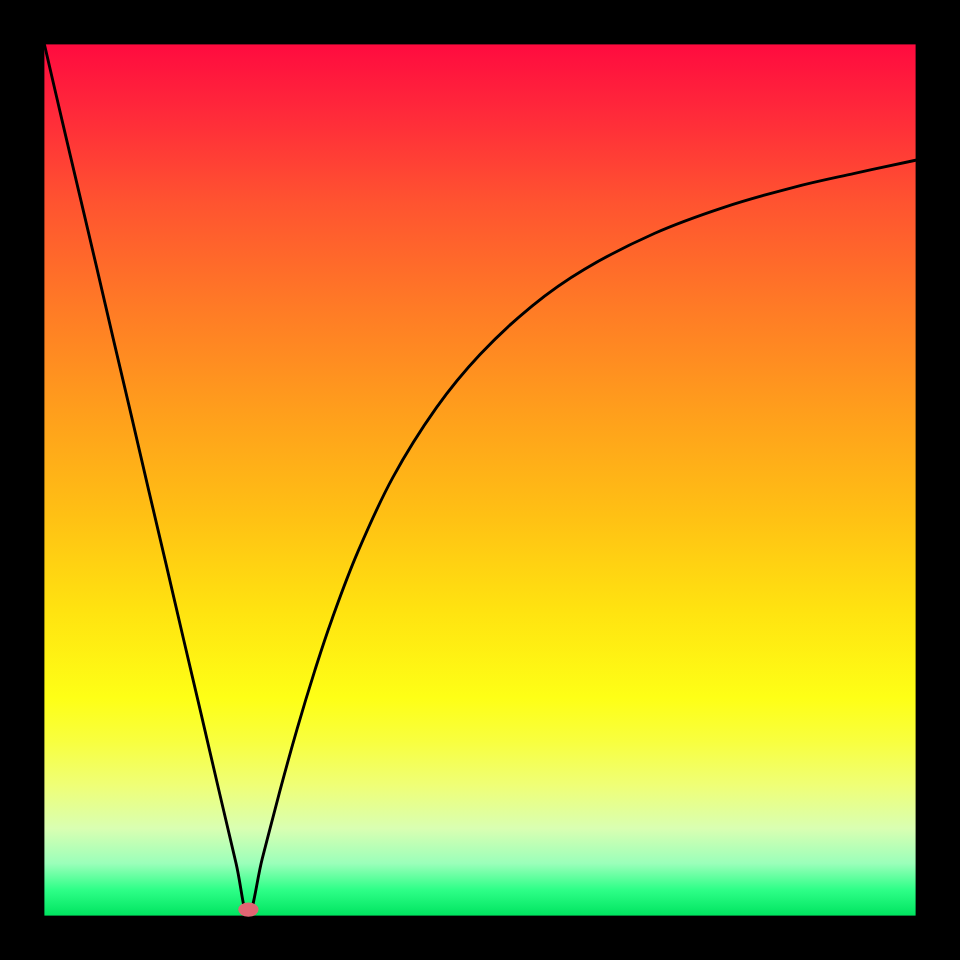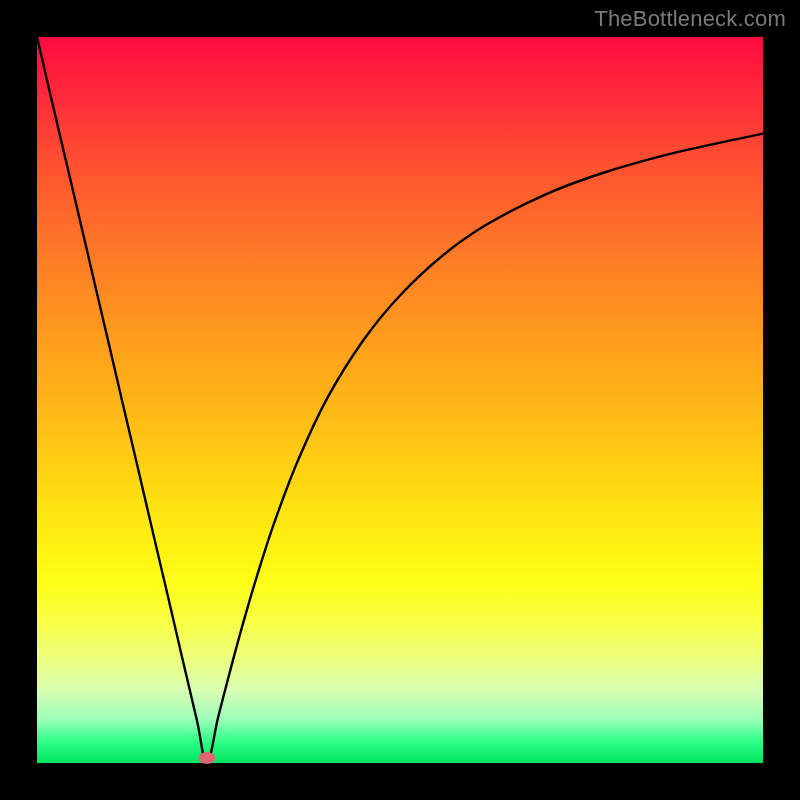--- a/index.html
+++ b/index.html
@@ -65,20 +65,19 @@
     height: 12px;
     border-radius: 50% / 50%;
     background: #e06673;
     transform: translate(-50%, -50%);
   }
 </style>
 </head>
 <body>
 
 <div class="frame">
-  <div class="watermark">TheBottleneck.com</div>
   <div class="plot-area">
     <svg class="curve" viewBox="0 0 726 726" preserveAspectRatio="none">
       <path id="curve-path" d="M 0.00 0.00 C 2.61 11.24, 9.29 40.09, 14.52 62.44 C 19.75 84.78, 23.81 101.93, 29.04 124.15 C 34.27 146.36, 38.33 163.51, 43.56 185.86 C 48.79 208.20, 52.85 225.95, 58.08 248.29 C 63.31 270.64, 67.37 287.66, 72.60 310.00 C 77.83 332.35, 81.89 350.09, 87.12 372.44 C 92.35 394.78, 96.41 411.80, 101.64 434.15 C 106.87 456.49, 110.93 474.24, 116.16 496.58 C 121.39 518.93, 125.45 535.95, 130.68 558.29 C 135.91 580.64, 139.97 598.38, 145.20 620.73 C 150.43 643.08, 155.28 663.49, 159.72 682.44 C 164.16 701.39, 165.96 726.65, 169.88 726.00 C 173.80 725.35, 176.80 697.37, 181.50 678.81 C 186.20 660.25, 190.79 642.38, 196.02 622.91 C 201.25 603.44, 205.31 588.67, 210.54 570.64 C 215.77 552.60, 219.83 539.19, 225.06 522.72 C 230.29 506.25, 233.05 497.19, 239.58 479.16 C 246.11 461.13, 252.21 443.83, 261.36 422.53 C 270.51 401.23, 278.64 382.38, 290.40 360.82 C 302.16 339.26, 313.63 321.17, 326.70 302.74 C 339.77 284.32, 348.63 273.75, 363.00 258.46 C 377.37 243.17, 390.88 230.61, 406.56 217.80 C 422.24 204.99, 431.82 198.15, 450.12 187.31 C 468.42 176.46, 487.29 166.82, 508.20 157.54 C 529.11 148.26, 545.37 142.69, 566.28 135.76 C 587.19 128.84, 604.76 124.16, 624.36 119.06 C 643.96 113.97, 656.88 111.50, 675.18 107.45 C 693.48 103.40, 716.85 98.52, 726.00 96.56" fill="none" stroke="#000" stroke-width="2.4" stroke-linejoin="round" stroke-linecap="round"></path>
     </svg>
     <div id="marker" class="marker" style="left: 169.884px; top: 720.918px;"></div>
   </div>
 </div>
 
 </body></html>

